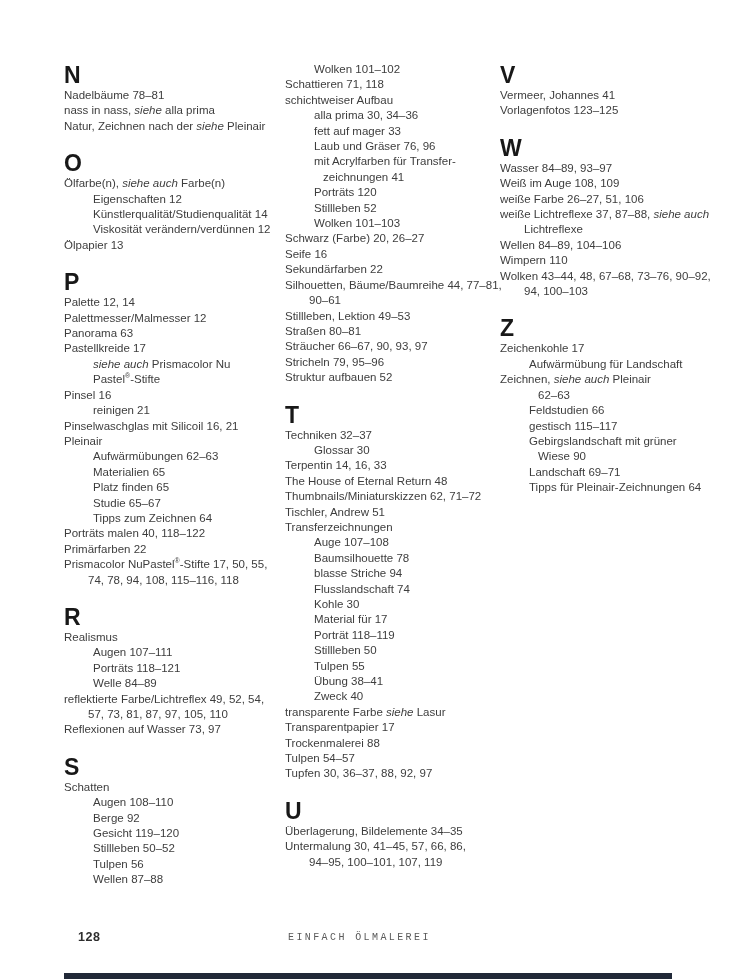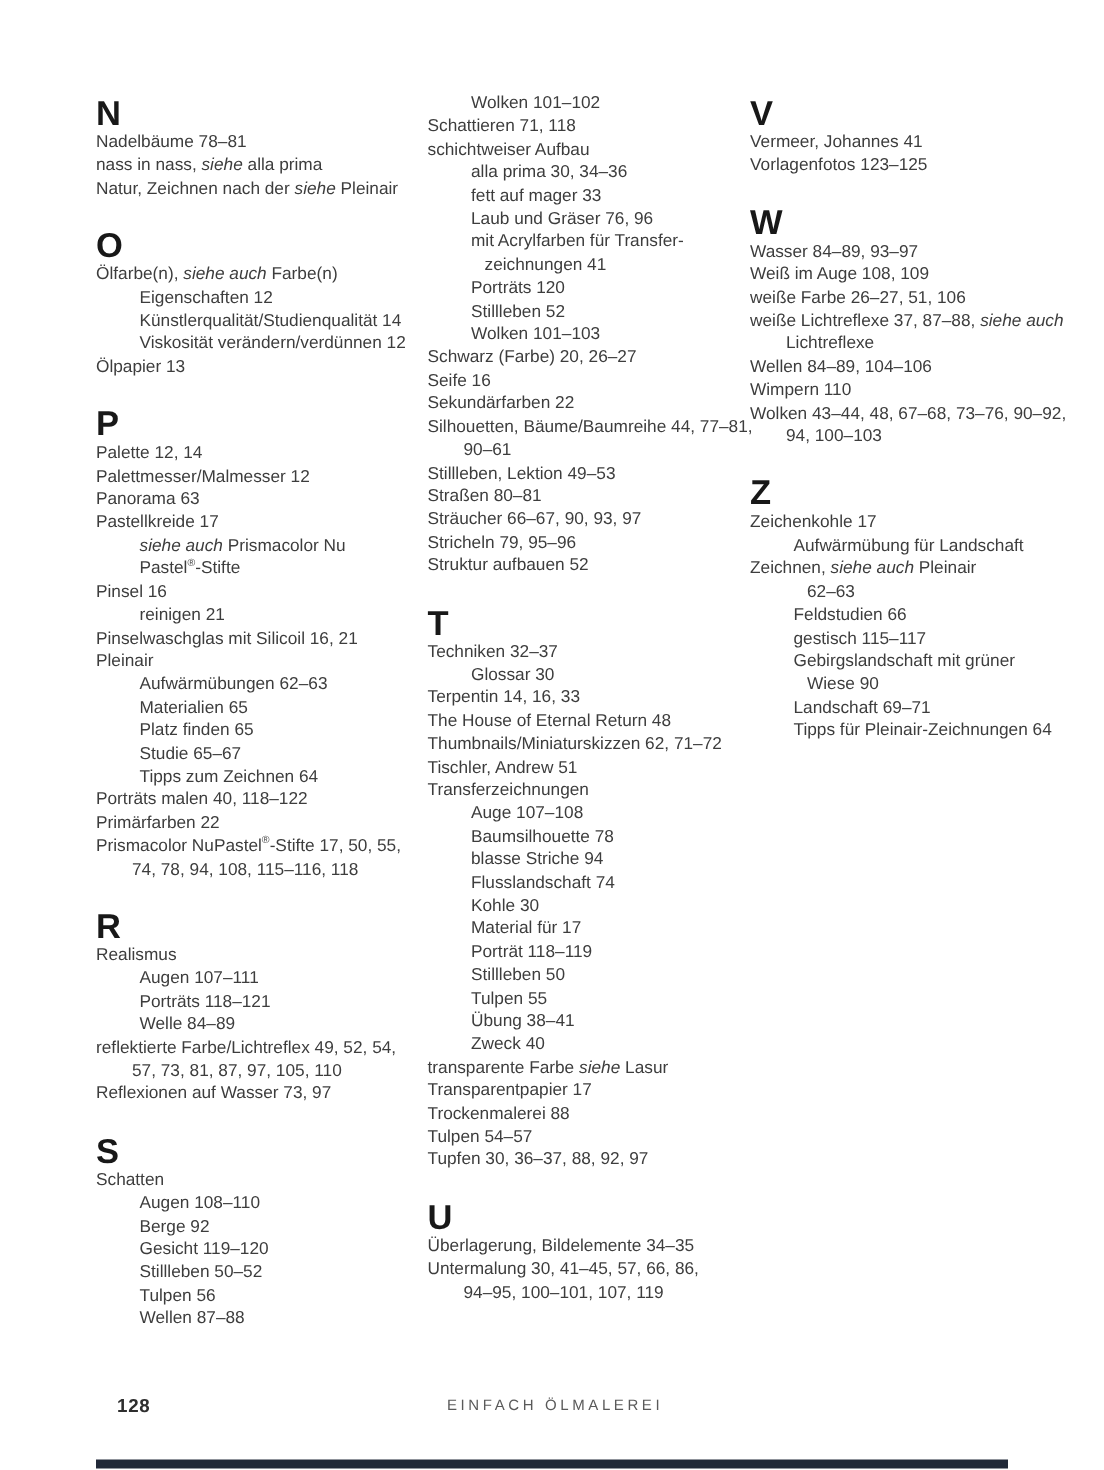--- a/index.html
+++ b/index.html
@@ -25,22 +25,22 @@
   .ind-0{padding-left:0}
   .ind-1{padding-left:24px}
   .ind-2{padding-left:29px}
   .ind-3{padding-left:38px}
   .footer{position:absolute;left:64px;top:930px;width:608px;height:20px}
   .page-num{
     position:absolute;left:0;top:0;
     font-weight:700;font-size:12.5px;color:#2e2e2e;letter-spacing:.5px;margin-left:14px;
   }
   .book-title{
-    position:absolute;left:234px;top:2px;
-    font-size:10px;letter-spacing:2.4px;color:#5a5a5a;
+    position:absolute;left:224px;top:2px;
+    font-size:10px;letter-spacing:2.4px;color:#5a5a5a;font-family:Liberation Mono, monospace;
   }
   .footer-rule{
     position:absolute;left:64px;top:973px;width:608px;height:6px;
     background:#212938;
   }
 </style>
 </head>
 <body>
 
 <div class="content">

